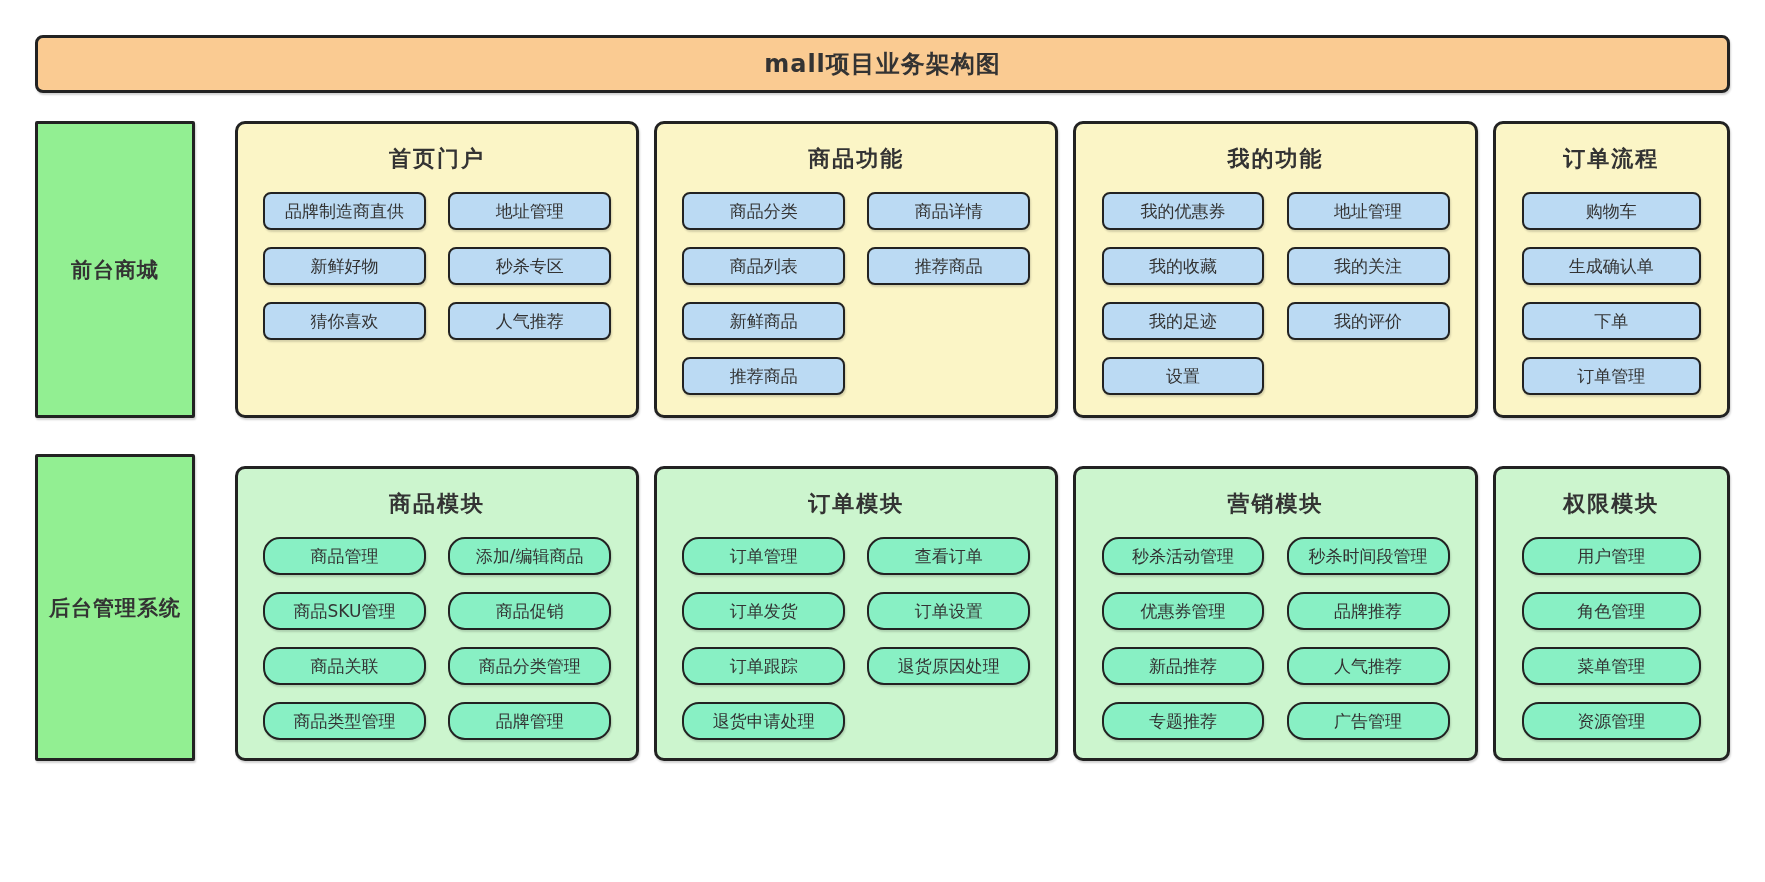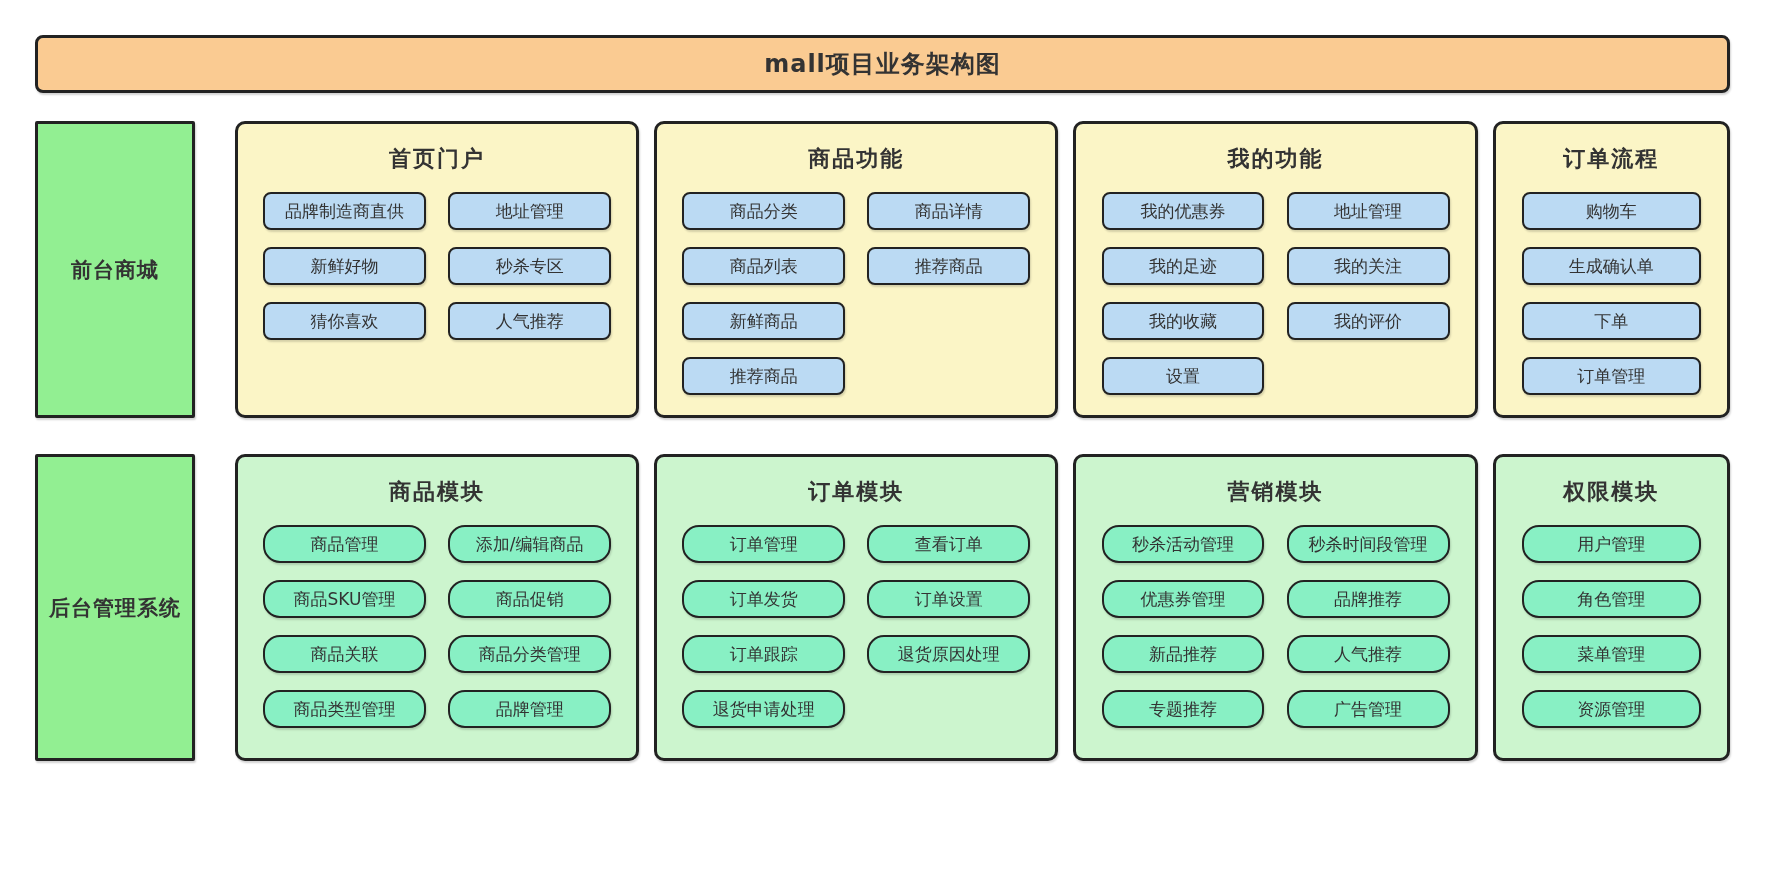--- a/index.html
+++ b/index.html
@@ -32,21 +32,21 @@
   }
   .side-label span{font-size:21px;font-weight:bold;letter-spacing:1px;}
   .panels{flex:1;display:flex;gap:15px;padding-left:24px;}
   .panel{
     border:3px solid var(--border);border-radius:10px;
     padding:12px 14px 0 14px;flex:1.82;
     box-shadow:1px 2px 2px rgba(0,0,0,.18);
   }
   .panel.narrow{flex:1;}
   .panel.front{background:var(--front-panel-bg);}
-  .panel.back{background:var(--back-panel-bg);}
+  .panel.back{background:var(--back-panel-bg);margin-top:12px;}
   .panel-title{
     text-align:center;font-size:22px;font-weight:bold;
     letter-spacing:2px;margin:8px 0 18px 0;
   }
   .cols{display:flex;}
   .col{flex:1;display:flex;flex-direction:column;align-items:center;gap:17px;}
   .node-btn{
     width:88%;height:38px;border:2.5px solid var(--border);border-radius:8px;
     display:flex;align-items:center;justify-content:center;
     font-size:17px;white-space:nowrap;overflow:hidden;
@@ -97,22 +97,22 @@
               <div class="node-btn front">商品详情</div>
               <div class="node-btn front">推荐商品</div>
             </div>
           </div>
         </div>
         <div class="panel front">
           <div class="panel-title">我的功能</div>
           <div class="cols">
             <div class="col">
               <div class="node-btn front">我的优惠券</div>
+              <div class="node-btn front">我的收藏</div>
               <div class="node-btn front">我的足迹</div>
-              <div class="node-btn front">我的收藏</div>
               <div class="node-btn front">设置</div>
             </div>
             <div class="col">
               <div class="node-btn front">地址管理</div>
               <div class="node-btn front">我的关注</div>
               <div class="node-btn front">我的评价</div>
             </div>
           </div>
         </div>
         <div class="panel front narrow">

